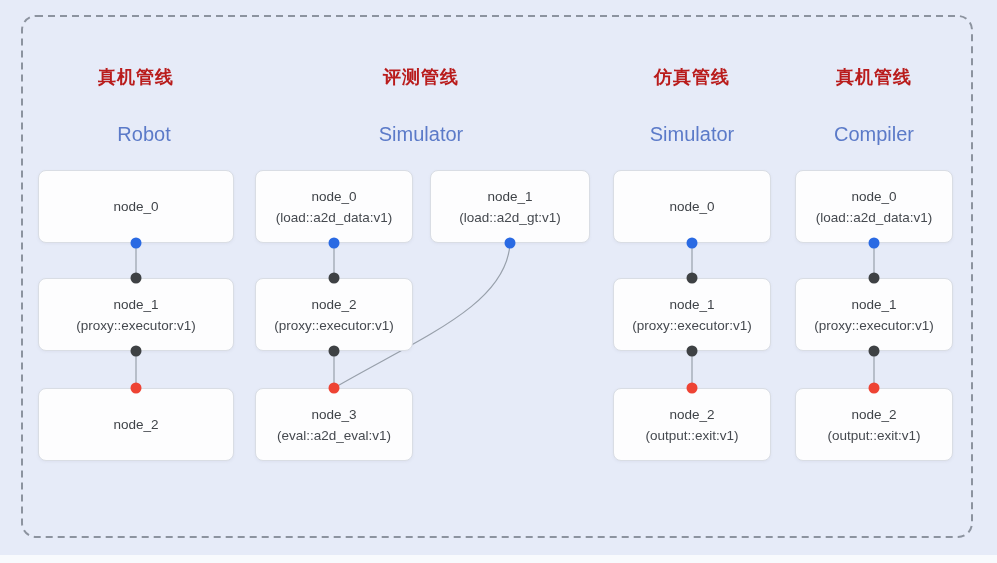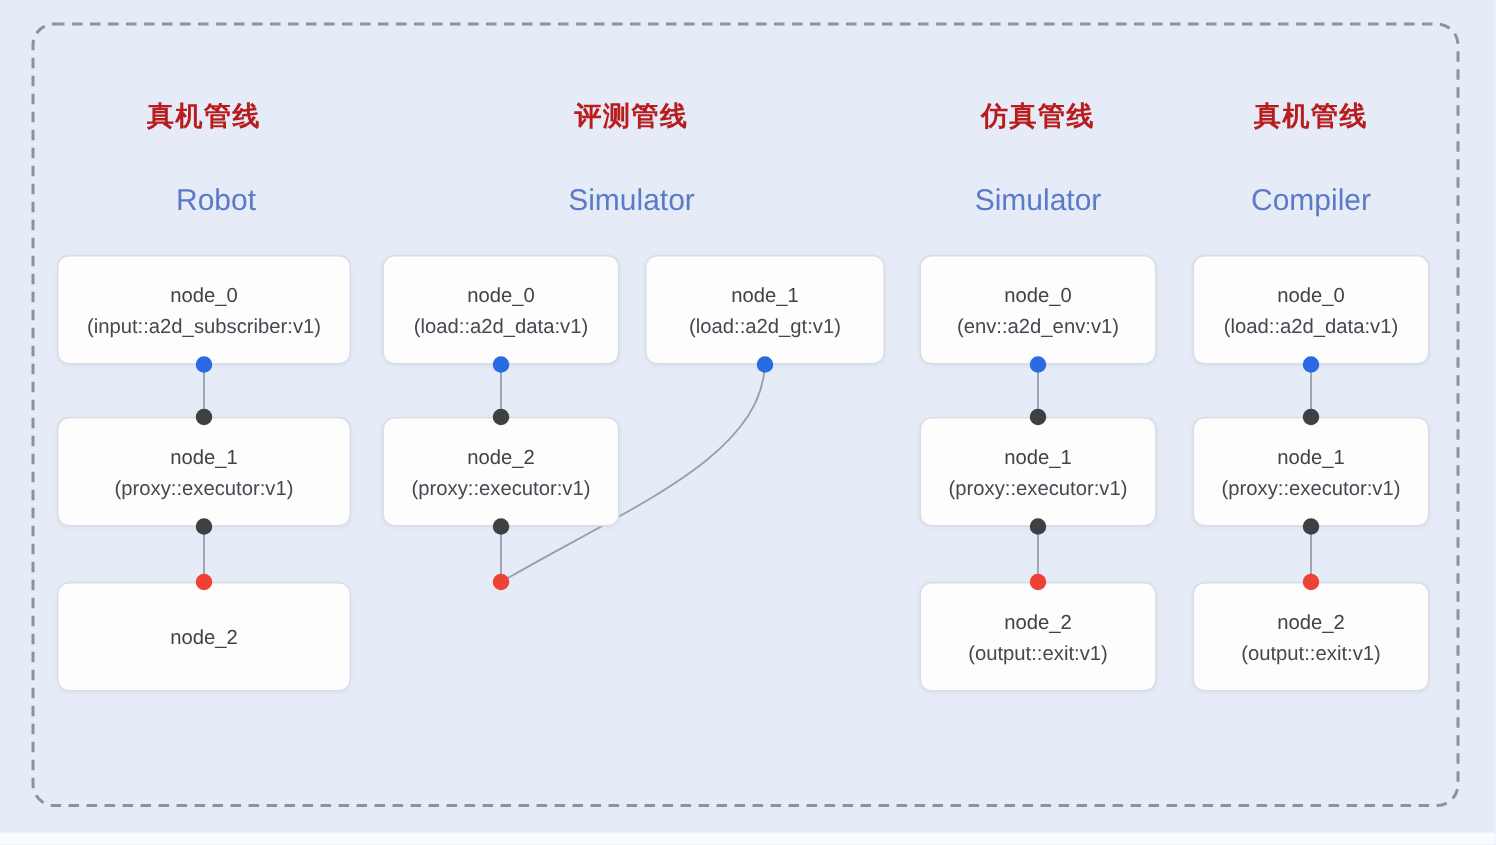--- a/index.html
+++ b/index.html
@@ -55,21 +55,20 @@
   <div class="hdr-en" style="left:144px;">Robot</div>
   <div class="hdr-zh" style="left:421px;text-align:center;">评测管线</div>
   <div class="hdr-en" style="left:421px;">Simulator</div>
   <div class="hdr-zh" style="left:692px;">仿真管线</div>
   <div class="hdr-en" style="left:692px;">Simulator</div>
   <div class="hdr-zh" style="left:874px;">真机管线</div>
   <div class="hdr-en" style="left:874px;">Compiler</div>
 
   <div class="node" style="left:38px;top:170px;width:196px;">
     <div class="node-title">node_0</div>
-    <div class="node-subtitle">(input::a2d_subscriber:v1)</div>
   </div>
   <div class="node" style="left:38px;top:278px;width:196px;">
     <div class="node-title">node_1</div>
     <div class="node-subtitle">(proxy::executor:v1)</div>
   </div>
   <div class="node" style="left:38px;top:388px;width:196px;">
     <div class="node-title">node_2</div>
   </div>
 
   <div class="node" style="left:255px;top:170px;width:158px;">
@@ -77,24 +76,27 @@
     <div class="node-subtitle">(load::a2d_data:v1)</div>
   </div>
   <div class="node" style="left:430px;top:170px;width:160px;">
     <div class="node-title">node_1</div>
     <div class="node-subtitle">(load::a2d_gt:v1)</div>
   </div>
   <div class="node" style="left:255px;top:278px;width:158px;">
     <div class="node-title">node_2</div>
     <div class="node-subtitle">(proxy::executor:v1)</div>
   </div>
+  <div class="node" style="left:255px;top:388px;width:158px;">
+    <div class="node-title">node_3</div>
+    <div class="node-subtitle">(eval::a2d_eval:v1)</div>
+  </div>
 
   <div class="node" style="left:613px;top:170px;width:158px;">
     <div class="node-title">node_0</div>
-    <div class="node-subtitle">(env::a2d_env:v1)</div>
   </div>
   <div class="node" style="left:613px;top:278px;width:158px;">
     <div class="node-title">node_1</div>
     <div class="node-subtitle">(proxy::executor:v1)</div>
   </div>
   <div class="node" style="left:613px;top:388px;width:158px;">
     <div class="node-title">node_2</div>
     <div class="node-subtitle">(output::exit:v1)</div>
   </div>
 

